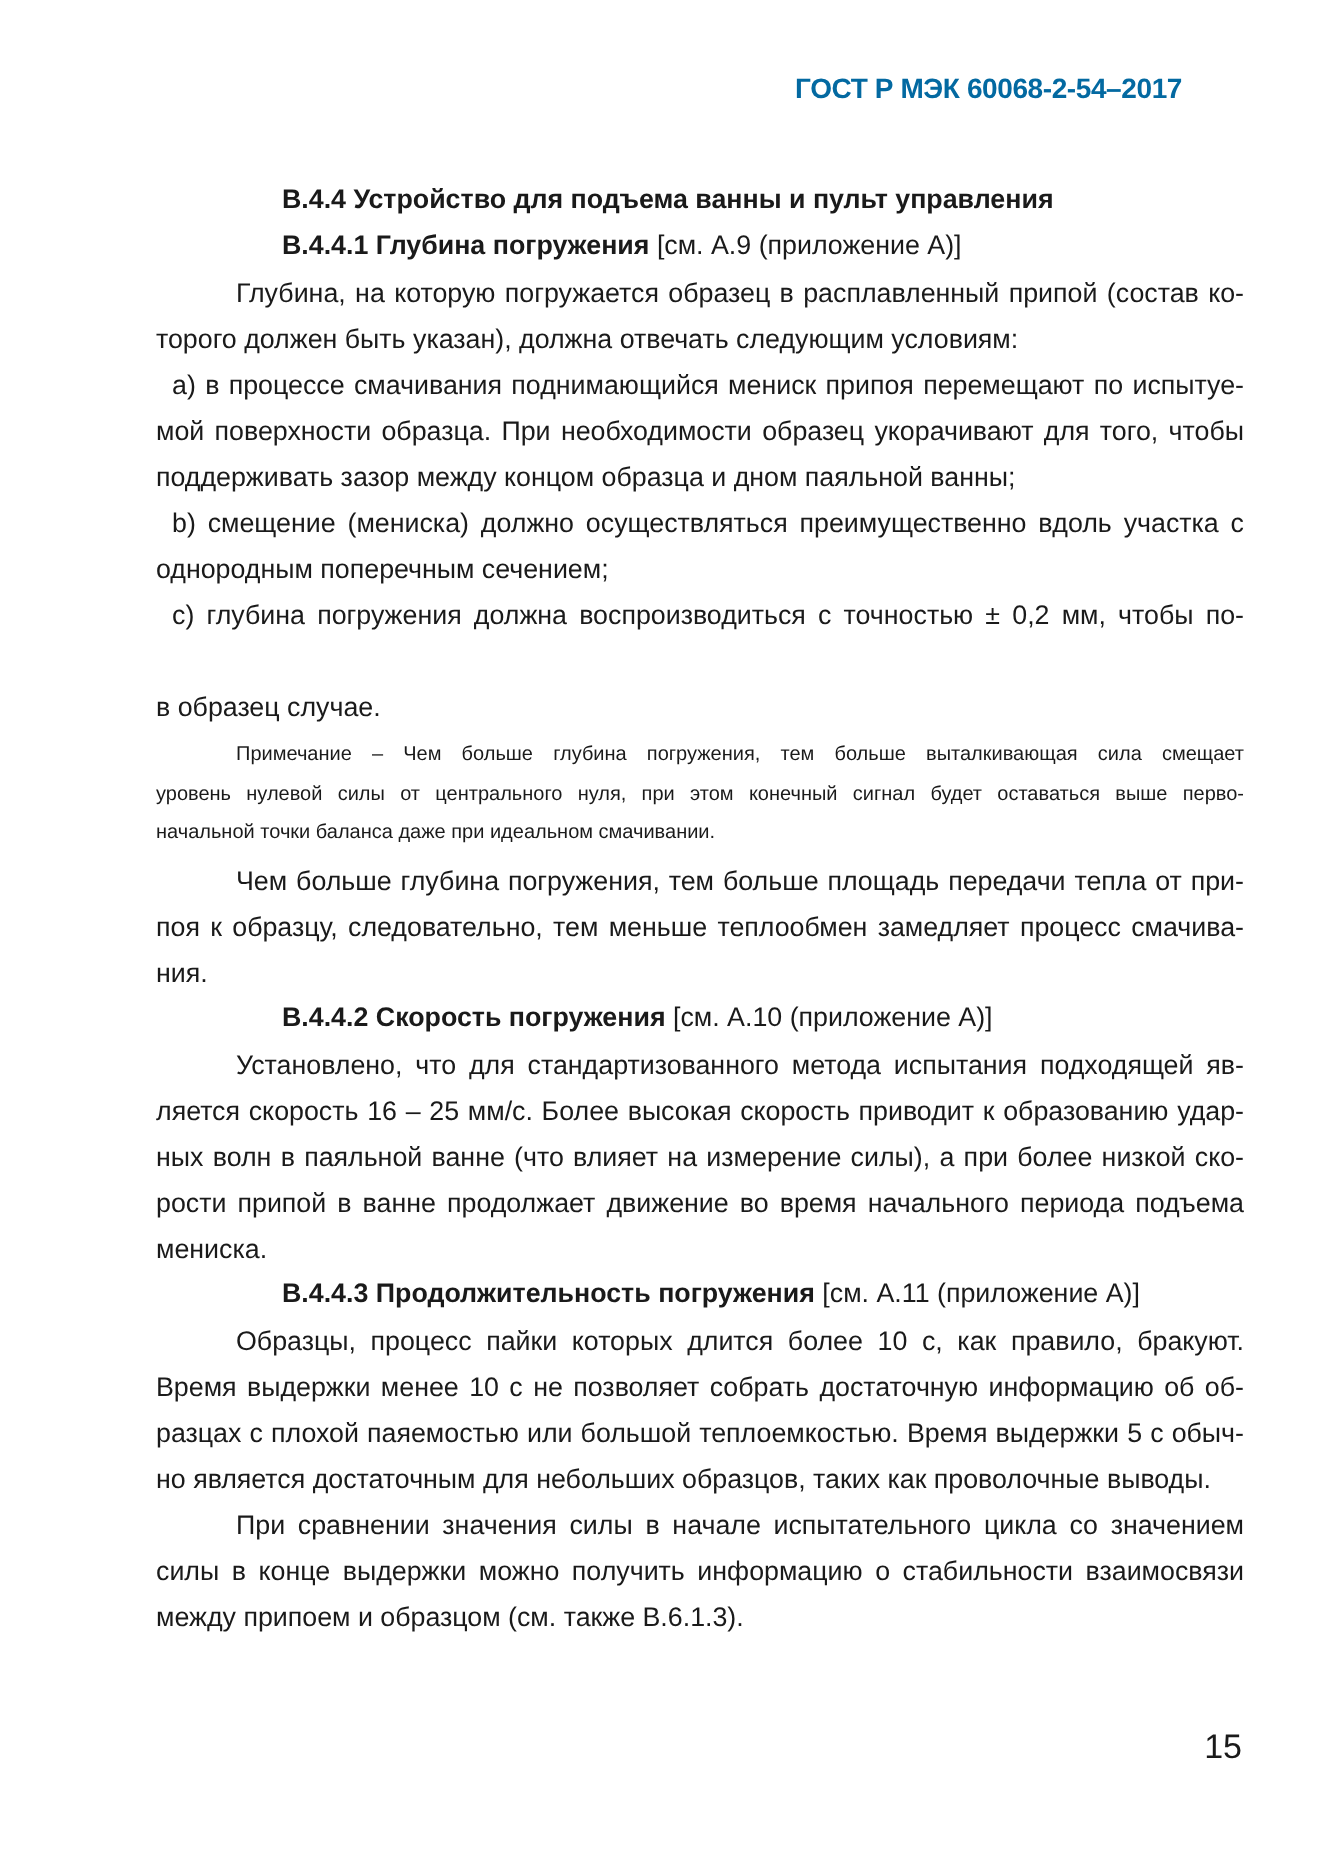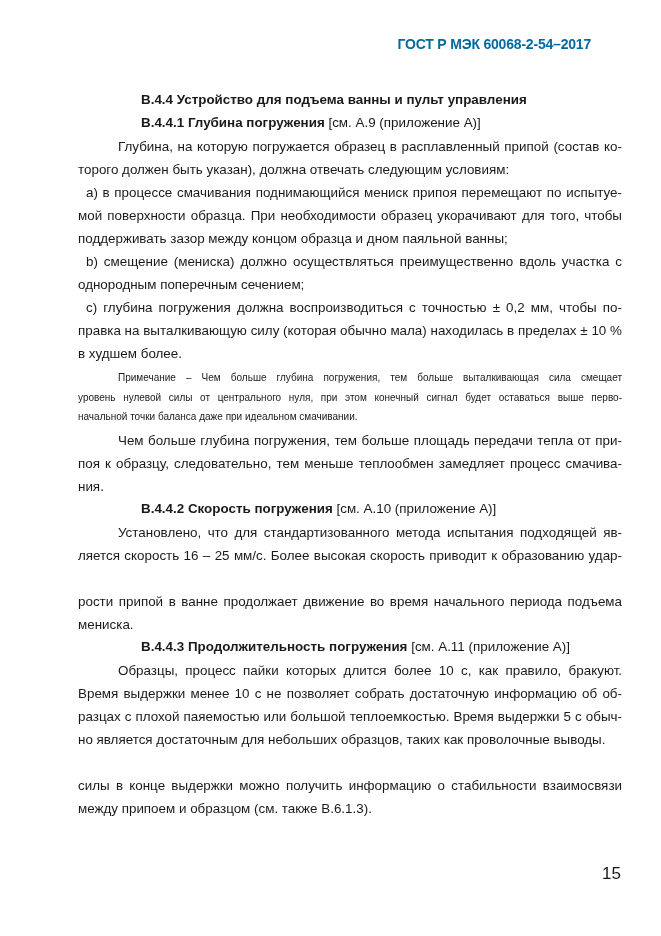--- a/index.html
+++ b/index.html
@@ -27,42 +27,43 @@
   <div class="line ind" style="top:115px"><span class="b">B.4.4.1 Глубина погружения</span><span> [см. A.9 (приложение A)]</span></div>
 
   <div class="line ind j" style="top:139px">Глубина, на которую погружается образец в расплавленный припой (состав ко-</div>
   <div class="line" style="top:162px">торого должен быть указан), должна отвечать следующим условиям:</div>
   <div class="line ind-s j" style="top:185px">a) в процессе смачивания поднимающийся мениск припоя перемещают по испытуе-</div>
   <div class="line j" style="top:208px">мой поверхности образца. При необходимости образец укорачивают для того, чтобы</div>
   <div class="line" style="top:231px">поддерживать зазор между концом образца и дном паяльной ванны;</div>
   <div class="line ind-s j" style="top:254px">b) смещение (мениска) должно осуществляться преимущественно вдоль участка с</div>
   <div class="line" style="top:277px">однородным поперечным сечением;</div>
   <div class="line ind-s j" style="top:300px">c) глубина погружения должна воспроизводиться с точностью ± 0,2 мм, чтобы по-</div>
-  <div class="line j" style="top:323px">правка на выталкивающую силу (которая обычно мала) находилась в пределах ± 10 %</div>
-  <div class="line" style="top:346px">в худшем более.</div>
+  <div class="line" style="top:346px">в образец случае.</div>
 
   <div class="line note note-ind j" style="top:370px">Примечание – Чем больше глубина погружения, тем больше выталкивающая сила смещает</div>
   <div class="line note" style="top:409px">начальной точки баланса даже при идеальном смачивании.</div>
   <div class="line note j" style="top:390px">уровень нулевой силы от центрального нуля, при этом конечный сигнал будет оставаться выше перво-</div>
 
   <div class="line ind j" style="top:433px">Чем больше глубина погружения, тем больше площадь передачи тепла от при-</div>
   <div class="line j" style="top:456px">поя к образцу, следовательно, тем меньше теплообмен замедляет процесс смачива-</div>
   <div class="line" style="top:479px">ния.</div>
 
   <div class="line ind" style="top:501px"><span class="b">B.4.4.2 Скорость погружения</span><span> [см. A.10 (приложение A)]</span></div>
 
   <div class="line ind j" style="top:525px">Установлено, что для стандартизованного метода испытания подходящей яв-</div>
   <div class="line j" style="top:548px">ляется скорость 16 – 25 мм/с. Более высокая скорость приводит к образованию удар-</div>
+  <div class="line j" style="top:571px">ных волн в паяльной ванне (что влияет на измерение силы), а при более низкой ско-</div>
   <div class="line j" style="top:594px">рости припой в ванне продолжает движение во время начального периода подъема</div>
   <div class="line" style="top:617px">мениска.</div>
 
   <div class="line ind" style="top:639px"><span class="b">B.4.4.3 Продолжительность погружения</span><span> [см. A.11 (приложение A)]</span></div>
 
   <div class="line ind j" style="top:663px">Образцы, процесс пайки которых длится более 10 с, как правило, бракуют.</div>
   <div class="line j" style="top:686px">Время выдержки менее 10 с не позволяет собрать достаточную информацию об об-</div>
   <div class="line j" style="top:709px">разцах с плохой паяемостью или большой теплоемкостью. Время выдержки 5 с обыч-</div>
   <div class="line" style="top:732px">но является достаточным для небольших образцов, таких как проволочные выводы.</div>
 
+  <div class="line ind j" style="top:755px">При сравнении значения силы в начале испытательного цикла со значением</div>
   <div class="line j" style="top:778px">силы в конце выдержки можно получить информацию о стабильности взаимосвязи</div>
   <div class="line" style="top:801px">между припоем и образцом (см. также B.6.1.3).</div>
 
   <div class="pagenum">15</div>
 </div>
 
 </body></html>

